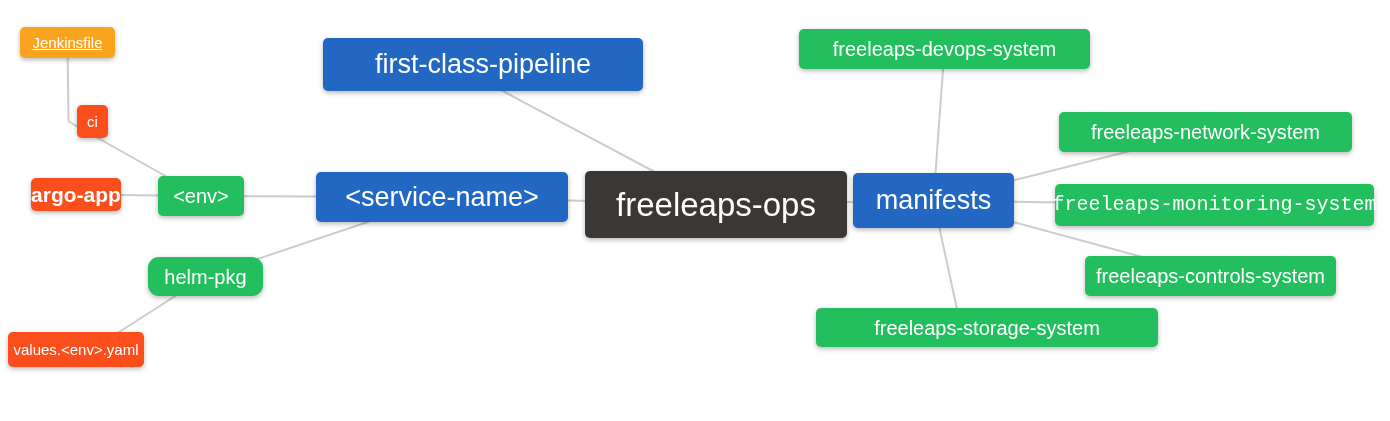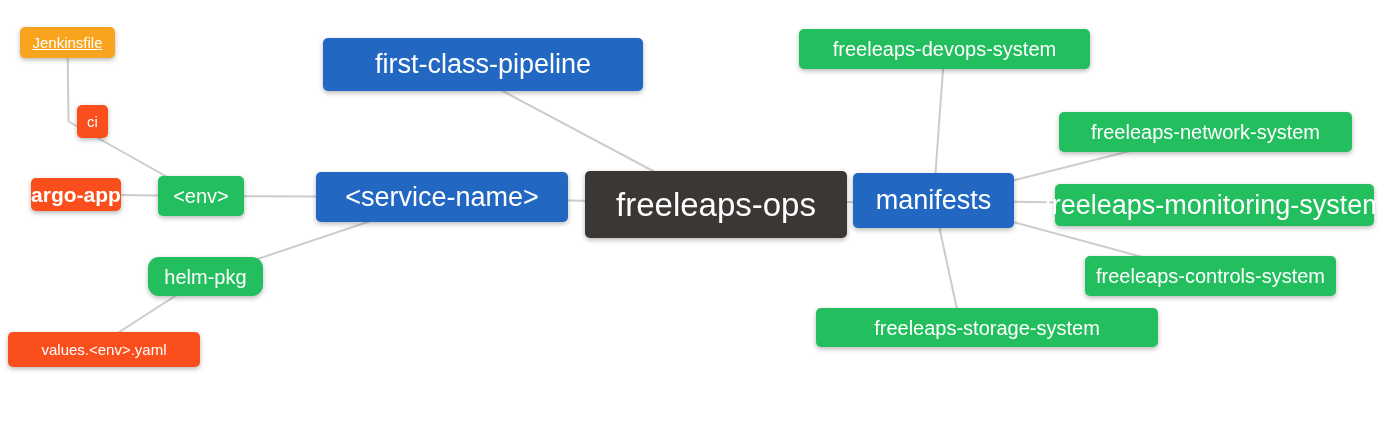--- a/index.html
+++ b/index.html
@@ -51,23 +51,23 @@
       <line x1="933.5" y1="200.5" x2="1214.5" y2="205" stroke="#cccccc" stroke-width="2"></line>
       <line x1="933.5" y1="200.5" x2="1212.5" y2="276" stroke="#cccccc" stroke-width="2"></line>
       <line x1="933.5" y1="200.5" x2="961" y2="327.5" stroke="#cccccc" stroke-width="2"></line>
     </svg>
 
   <div class="node" style="left: 20px; top: 27px; width: 95px; height: 31px; font-size: 15px; background: rgb(248, 164, 31); text-decoration: underline;">Jenkinsfile</div>
   <div class="node" style="left: 53px; top: 105px; width: 31px; height: 33px; font-size: 15px; background: rgb(251, 78, 29); margin-left: 24px;">ci</div>
   <div class="node" style="left: 31px; top: 178px; width: 90px; height: 33px; font-size: 21px; background: rgb(251, 78, 29); font-weight: bold;">argo-app</div>
   <div class="node" style="left: 158px; top: 176px; width: 86px; height: 40px; font-size: 20px; background: rgb(35, 191, 95);">&lt;env&gt;</div>
   <div class="node" style="left: 148px; top: 257px; width: 115px; height: 39px; font-size: 20px; background: rgb(35, 191, 95); border-radius: 11px;">helm-pkg</div>
-  <div class="node" style="left: 8px; top: 332px; width: 192px; height: 35px; font-size: 15px; background: rgb(251, 78, 29);">values.&lt;env&gt;.yaml</div>
+  <div class="node" style="left: 8px; top: 332px; width: 136px; height: 35px; font-size: 15px; background: rgb(251, 78, 29);">values.&lt;env&gt;.yaml</div>
   <div class="node" style="left: 323px; top: 38px; width: 320px; height: 53px; font-size: 27px; background: rgb(34, 104, 194);">first-class-pipeline</div>
   <div class="node" style="left: 316px; top: 172px; width: 252px; height: 50px; font-size: 27px; background: rgb(34, 104, 194);">&lt;service-name&gt;</div>
   <div class="node" style="left: 585px; top: 171px; width: 262px; height: 67px; font-size: 33px; background: rgb(59, 55, 53);">freeleaps-ops</div>
   <div class="node" style="left: 853px; top: 173px; width: 161px; height: 55px; font-size: 27px; background: rgb(34, 104, 194);">manifests</div>
   <div class="node" style="left: 799px; top: 29px; width: 291px; height: 40px; font-size: 20px; background: rgb(35, 191, 95);">freeleaps-devops-system</div>
   <div class="node" style="left: 1059px; top: 112px; width: 293px; height: 40px; font-size: 20px; background: rgb(35, 191, 95);">freeleaps-network-system</div>
-  <div class="node" style="left: 1055px; top: 184px; width: 319px; height: 42px; font-size: 27px; background: rgb(35, 191, 95);">freeleaps-monitoring-system</div>
+  <div class="node" style="left: 1055px; top: 184px; width: 319px; height: 42px; font-size: 20px; background: rgb(35, 191, 95); font-family: Liberation Mono, monospace;">freeleaps-monitoring-system</div>
   <div class="node" style="left: 1065px; top: 256px; width: 251px; height: 40px; font-size: 20px; background: rgb(35, 191, 95); margin-left: 20px;">freeleaps-controls-system</div>
   <div class="node" style="left: 816px; top: 308px; width: 342px; height: 39px; font-size: 20px; background: rgb(35, 191, 95);">freeleaps-storage-system</div>
 </div>
 
 </body></html>

